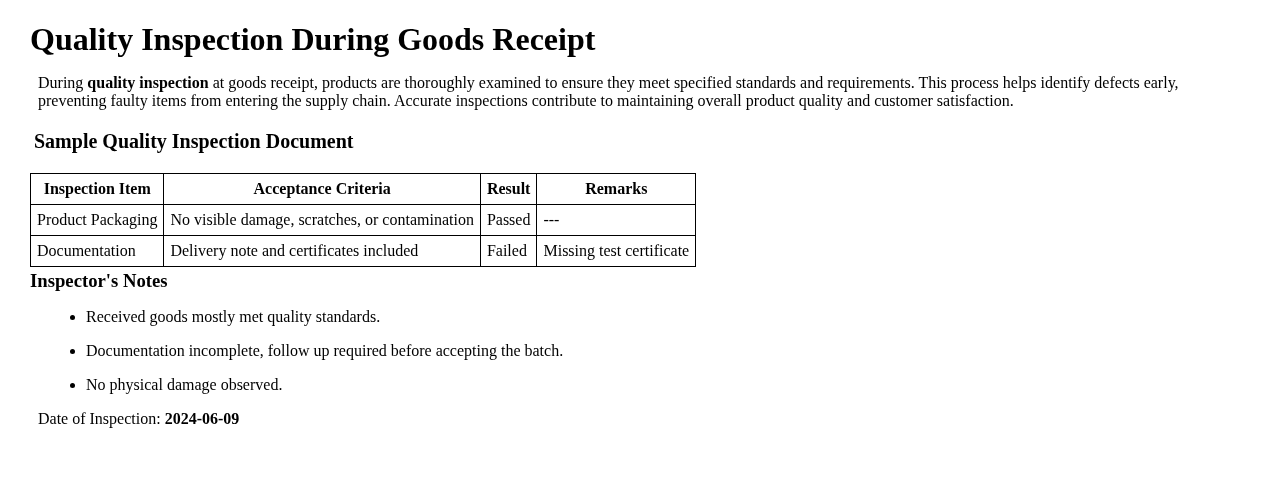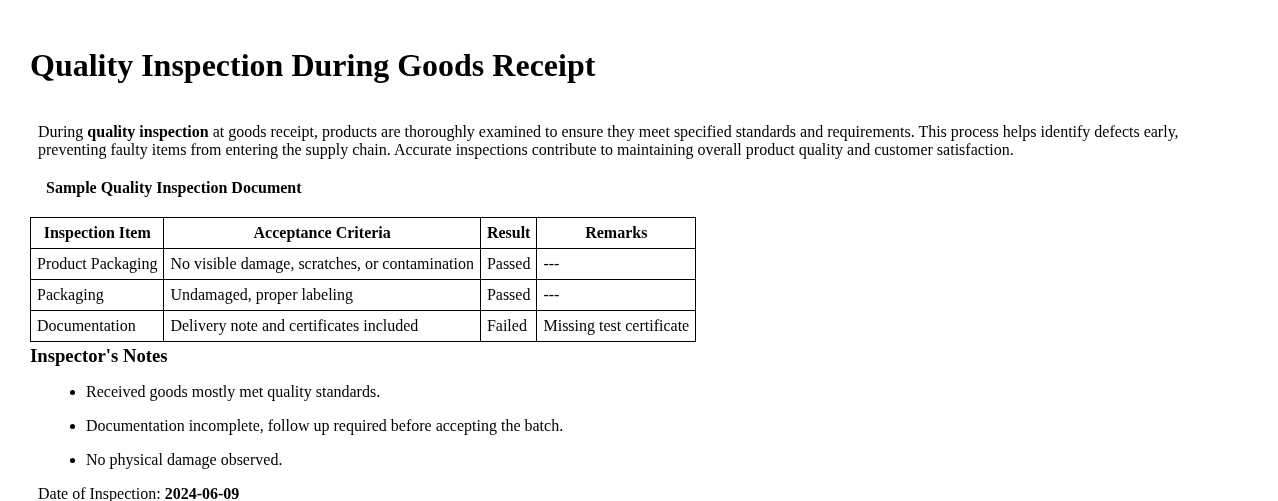--- a/index.html
+++ b/index.html
@@ -8,26 +8,26 @@
   }
   body {
     margin: 8px 30px;
     font-family: "Liberation Serif", "DejaVu Serif", serif;
     font-size: 16px;
     width: 1218px;
   }
   h1 {
     font-size: 32px;
     font-weight: bold;
-    margin: 39px 0;
+    margin: 13px 0;
   }
   h2 {
-    font-size: 16px;
+    font-size: 20px;
     font-weight: bold;
-    margin: 20px 16px;
+    margin: 20px 4px;
   }
   h3 {
     font-size: 18.7px;
     font-weight: bold;
     margin: 3px 0;
   }
   p {
     margin: 16px 8px;
   }
   table {
@@ -74,26 +74,20 @@
     </tr>
   </thead>
   <tbody>
     <tr>
       <td>Product Packaging</td>
       <td>No visible damage, scratches, or contamination</td>
       <td>Passed</td>
       <td>---</td>
     </tr>
     <tr>
-      <td>Packaging</td>
-      <td>Undamaged, proper labeling</td>
-      <td>Passed</td>
-      <td>---</td>
-    </tr>
-    <tr>
       <td>Documentation</td>
       <td>Delivery note and certificates included</td>
       <td>Failed</td>
       <td>Missing test certificate</td>
     </tr>
   </tbody>
 </table>
 
 <h3>Inspector's Notes</h3>
 

